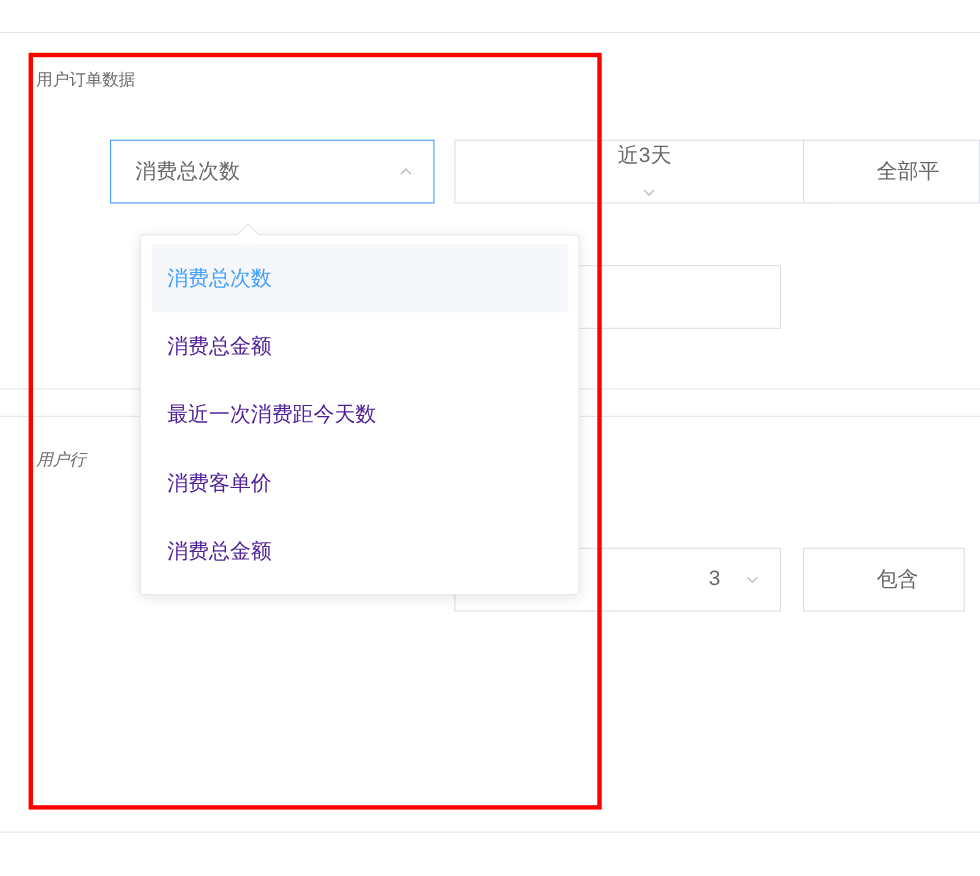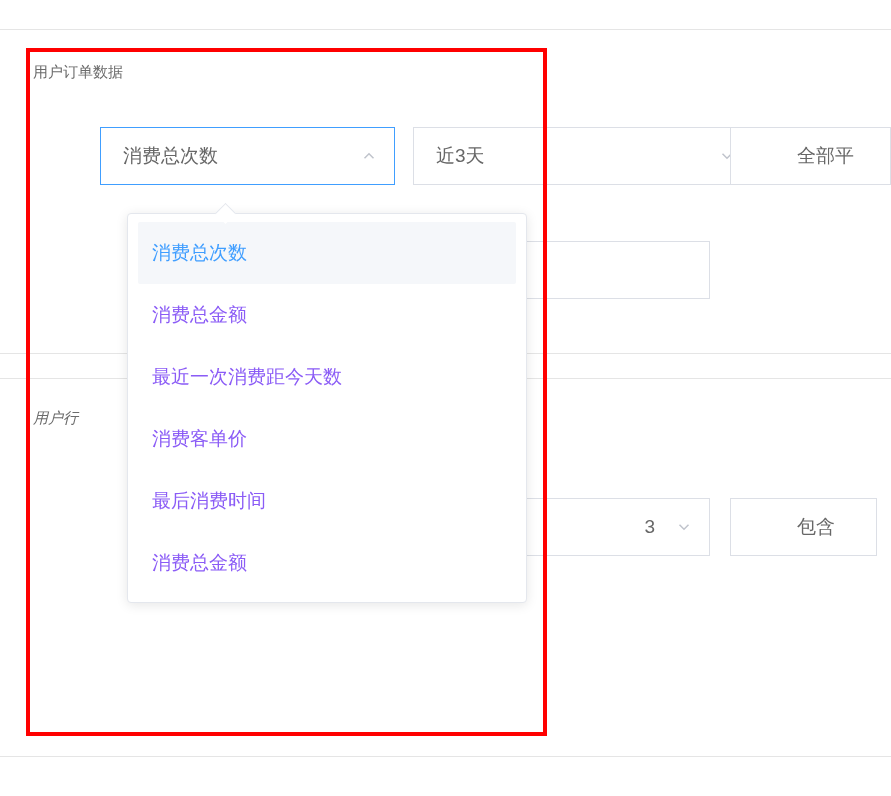--- a/index.html
+++ b/index.html
@@ -70,21 +70,21 @@
     }
     .select-box .chevron {
       margin-left: 8px;
       color: #c0c4cc;
     }
     .chevron svg {
       display: block;
     }
     
     .select-1 { left: 100px; top: 127px; width: 295px; }
-    .select-2 { left: 413px; top: 127px; width: 340px; }
+    .select-2 { left: 413px; top: 127px; width: 340px; flex-direction: column; }
     .select-3 { left: 730px; top: 127px; width: 161px; }
     
     .select-5 { left: 413px; top: 498px; width: 297px; }
     .select-6 { left: 730px; top: 498px; width: 147px; }
     
     .input-box {
       position: absolute;
       height: 58px;
       border: 1px solid #dcdfe6;
       background: #fff;
@@ -116,21 +116,21 @@
       width: 14px;
       height: 14px;
       background: #fff;
       border-left: 1px solid #e4e7ed;
       border-top: 1px solid #e4e7ed;
       transform: rotate(45deg);
     }
     .dropdown-item {
       padding: 18px 24px;
       font-size: 19px;
-      color: #8b5cf6;
+      color: #4c1d95;
       cursor: pointer;
     }
     .dropdown-item.selected {
       background: #f5f7fa;
       color: #409eff;
       margin: 0 10px;
       padding: 18px 14px;
       border-radius: 2px;
     }
     
@@ -189,18 +189,17 @@
 
   <div class="select-box select-6">
     <span class="value overflow-val">包含</span>
   </div>
 
   <div class="dropdown">
     <div class="dropdown-item selected">消费总次数</div>
     <div class="dropdown-item">消费总金额</div>
     <div class="dropdown-item">最近一次消费距今天数</div>
     <div class="dropdown-item">消费客单价</div>
-    <div class="dropdown-item">最后消费时间</div>
     <div class="dropdown-item">消费总金额</div>
   </div>
 
   <div class="highlight-box"></div>
 </div>
 
 </body></html>

